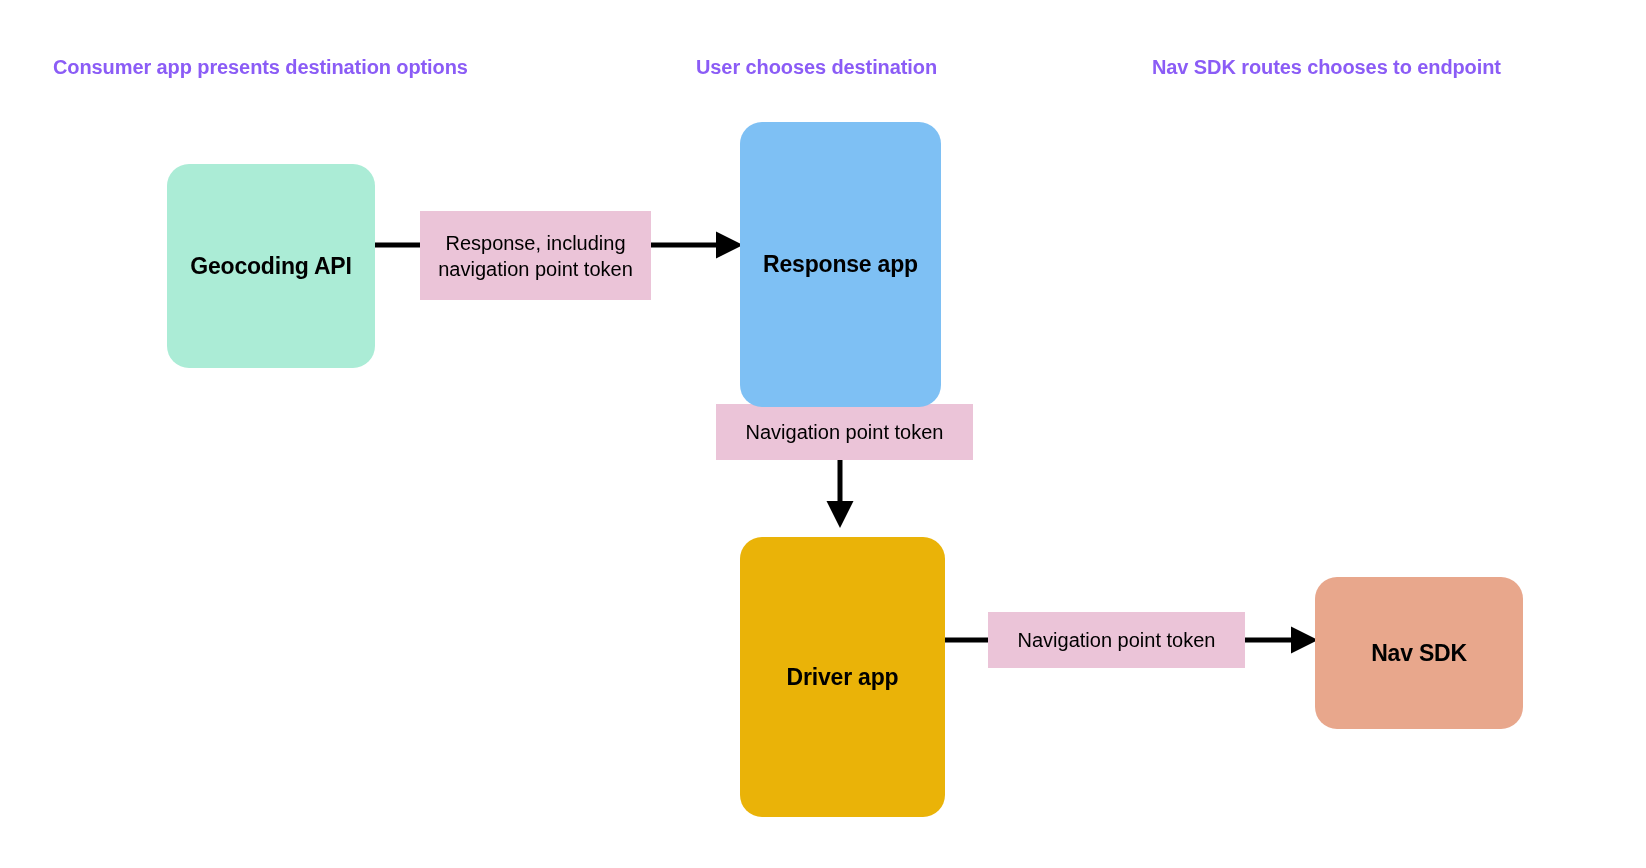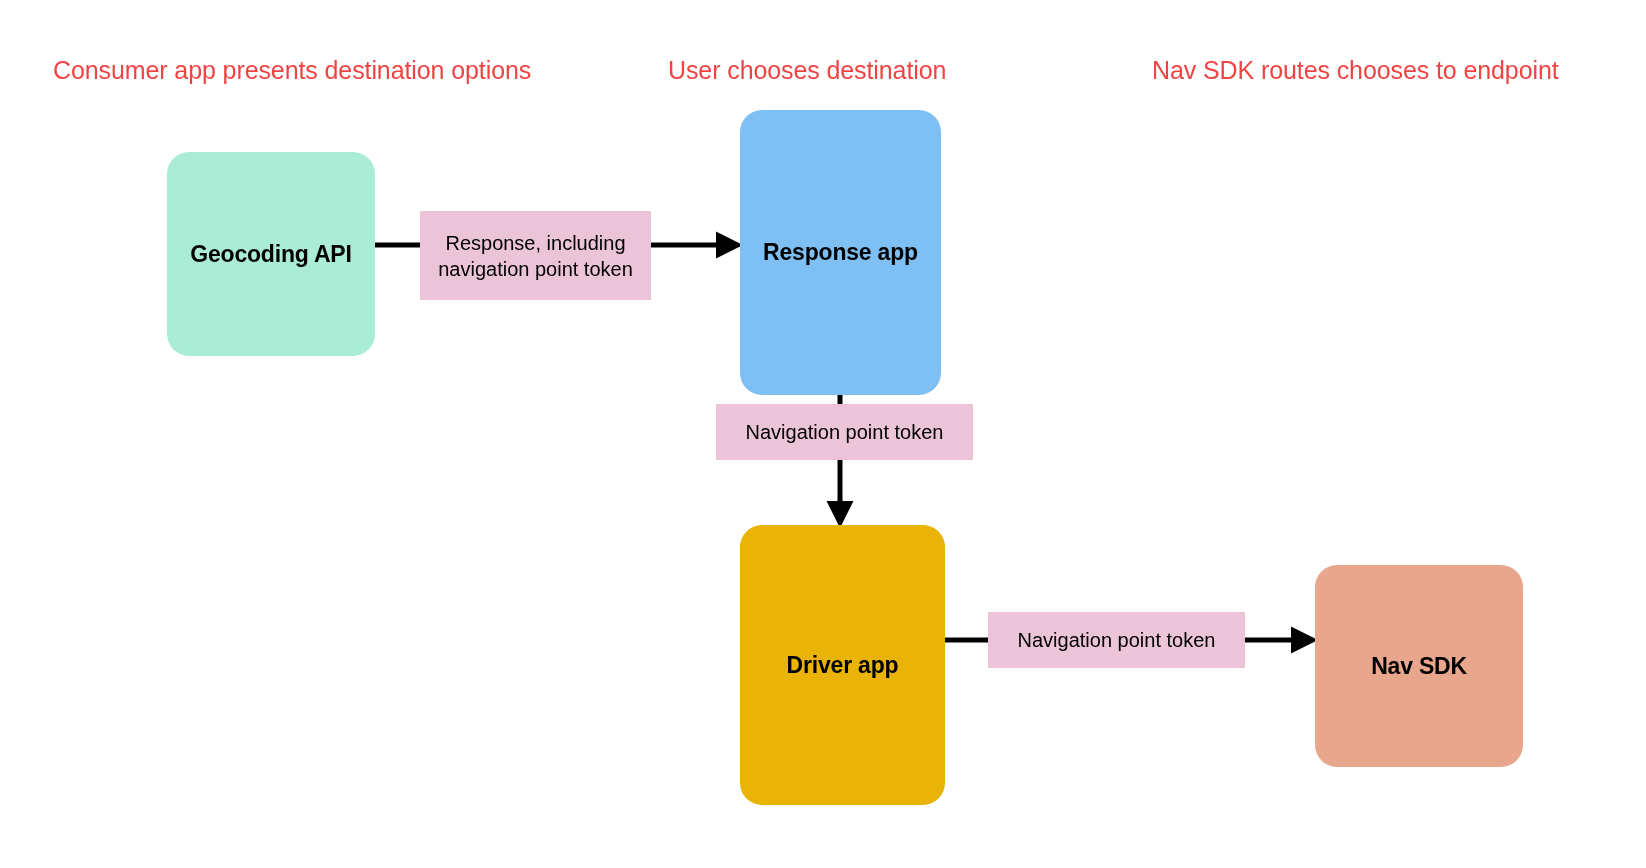--- a/index.html
+++ b/index.html
@@ -14,38 +14,39 @@
     overflow: hidden;
   }
   #canvas {
     position: relative;
     width: 1646px;
     height: 868px;
     background: #ffffff;
   }
   .col-header {
     position: absolute;
-    font-size: 25px;
-    color: #ef4444;
-    font-weight: 400;
+    font-size: 20px;
+    color: #8b5cf6;
+    font-weight: 700;
     white-space: nowrap;
     letter-spacing: -0.1px;
   }
   .node {
     position: absolute;
     box-sizing: border-box;
     display: flex;
     align-items: center;
     justify-content: center;
     border-radius: 22px;
     font-size: 23px;
     font-weight: bold;
     color: #000000;
     text-align: center;
     letter-spacing: -0.2px;
+    margin-top: 12px;
   }
   .edge-label {
     position: absolute;
     box-sizing: border-box;
     display: flex;
     align-items: center;
     justify-content: center;
     font-size: 20px;
     font-weight: 400;
     color: #000000;
@@ -63,21 +64,21 @@
     z-index: 2;
     pointer-events: none;
   }
 </style>
 </head>
 <body>
 
 <div id="canvas">
 
   <div class="col-header" style="left:53px; top:56px;">Consumer app presents destination options</div>
-  <div class="col-header" style="left:668px; top:56px;">User chooses destination</div>
+  <div class="col-header" style="left:696px; top:56px;">User chooses destination</div>
   <div class="col-header" style="left:1152px; top:56px;">Nav SDK routes chooses to endpoint</div>
 
   <svg class="connector-svg" viewBox="0 0 1646 868" xmlns="http://www.w3.org/2000/svg">
     <defs>
       <marker id="arrowhead" markerWidth="6" markerHeight="6" refX="2.2" refY="3" orient="auto" markerUnits="strokeWidth">
         <path d="M0,0.3 L5.4,3 L0,5.7 z" fill="#000000"></path>
       </marker>
     </defs>
 
     <line x1="375" y1="245" x2="421" y2="245" stroke="#000000" stroke-width="5"></line>
@@ -96,21 +97,21 @@
   </div>
 
   <div class="node" style="left:740px; top:110px; width:201px; height:285px; background:#7ec0f4; z-index:4;">
     <span>Response app</span>
   </div>
 
   <div class="node" style="left:740px; top:525px; width:205px; height:280px; background:#eab308; z-index:4;">
     <span>Driver app</span>
   </div>
 
-  <div class="node" style="left:1315px; top:565px; width:208px; height:202px; background:#e8a78c; z-index:4;">
+  <div class="node" style="left:1315px; top:565px; width:208px; height:152px; background:#e8a78c; z-index:4;">
     <span>Nav SDK</span>
   </div>
 
   <div class="edge-label" style="left:420px; top:211px; width:231px; height:89px; background:#ebc4d8; padding:0 8px;">
     <span>Response, including navigation point token</span>
   </div>
 
   <div class="edge-label" style="left:716px; top:404px; width:257px; height:56px; background:#ebc4d8;">
     <span>Navigation point token</span>
   </div>

